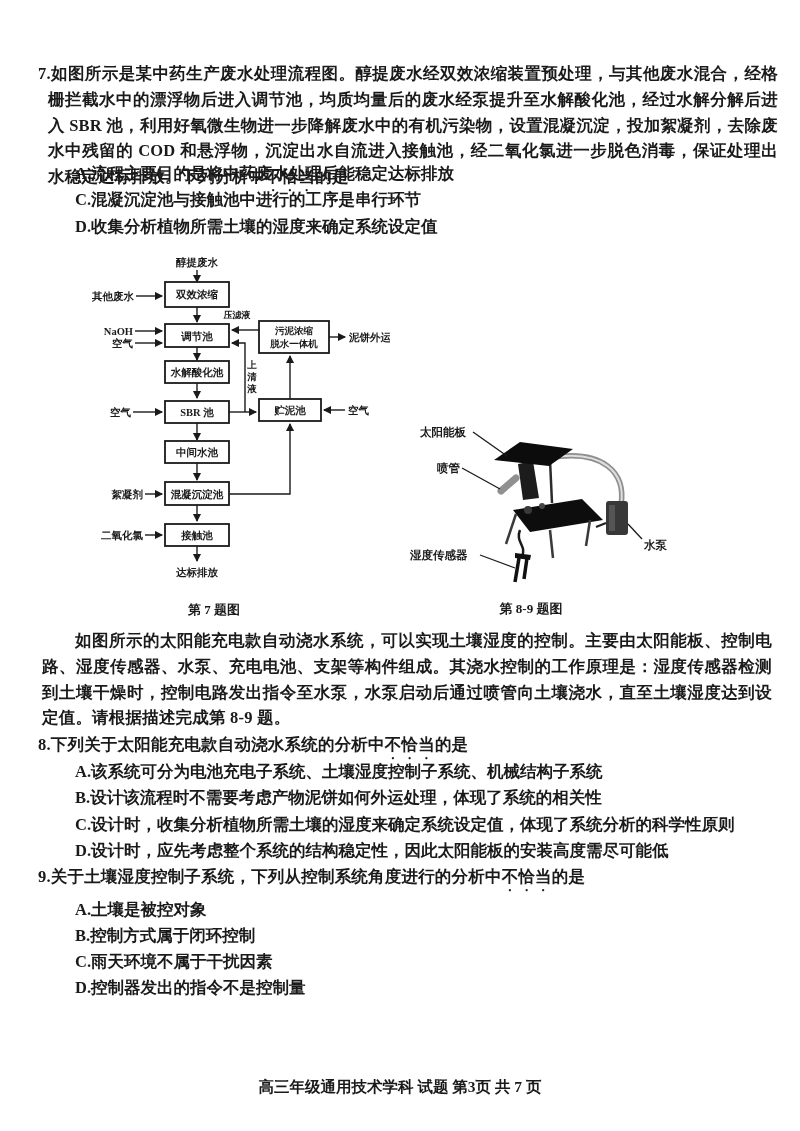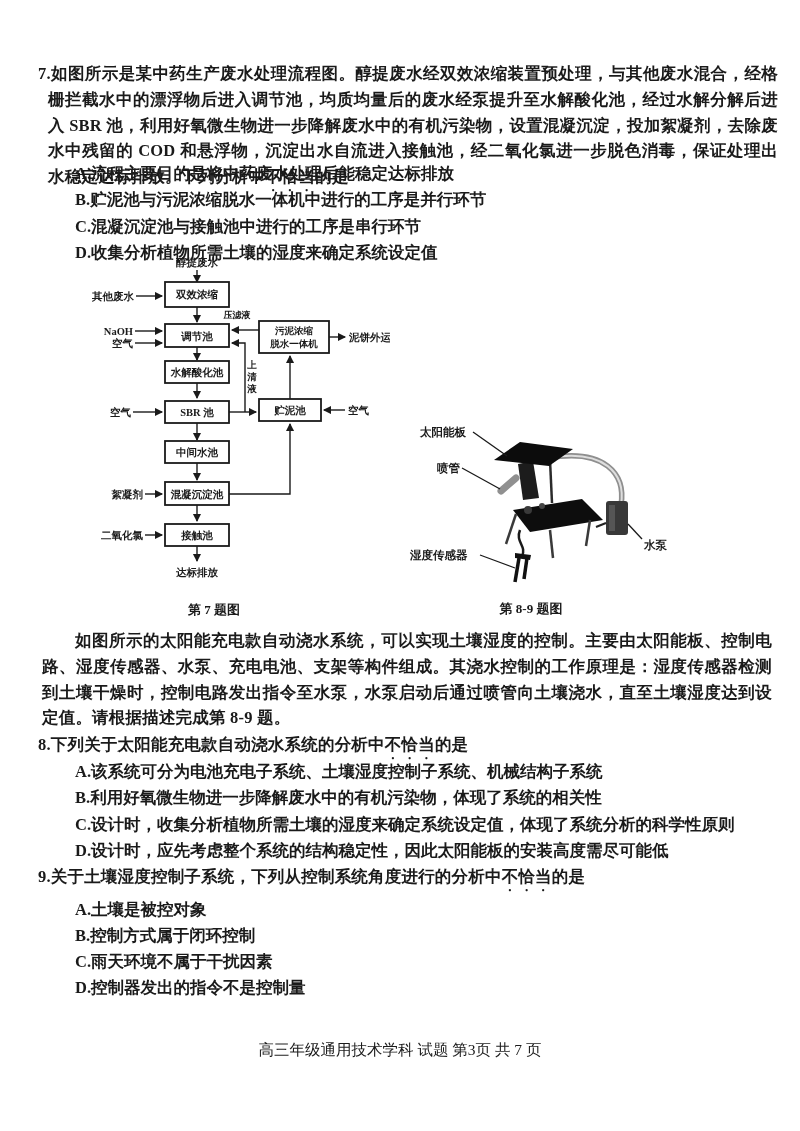--- a/index.html
+++ b/index.html
@@ -11,39 +11,38 @@
   .abs{position:absolute;}
   .para{font-size:16.5px;line-height:25.8px;font-weight:600;text-align:justify;letter-spacing:0.2px;}
   .hang{padding-left:10px;text-indent:-10px;}
   .ind2{text-indent:2em;}
   .optline{font-size:16.5px;line-height:26.4px;font-weight:600;white-space:nowrap;}
   .optline9{font-size:16.5px;line-height:26px;font-weight:600;white-space:nowrap;}
   .emph{
     -webkit-text-emphasis:filled dot #1a1a1a;text-emphasis:filled dot #1a1a1a;
     -webkit-text-emphasis-position:under right;text-emphasis-position:under right;
   }
-  .footer{font-size:15.5px;font-weight:400;text-align:center;width:100%;}
+  .footer{font-size:15.5px;font-weight:700;text-align:center;width:100%;margin-top:37px;}
   svg{font-family:inherit;}
   svg text{fill:#1a1a1a;font-weight:600;}
   .fc-box{fill:#ffffff;stroke:#1a1a1a;stroke-width:1.8;}
   .fc-line{stroke:#1a1a1a;stroke-width:1.4;fill:none;}
   .fc-btxt{font-size:10.5px;font-weight:700;text-anchor:middle;}
   .fc-lab{font-size:10.5px;}
   .cap{font-size:13px;font-weight:700;text-anchor:middle;}
 </style>
 </head>
 <body>
 
 <div class="abs para hang" style="left:38px;top:33px;width:730px;margin-top:28px;">
   <span>7.如图所示是某中药生产废水处理流程图。醇提废水经双效浓缩装置预处理，与其他废水混合，经格栅拦截水中的漂浮物后进入调节池，均质均量后的废水经泵提升至水解酸化池，经过水解分解后进入 SBR 池，利用好氧微生物进一步降解废水中的有机污染物，设置混凝沉淀，投加絮凝剂，去除废水中残留的 COD 和悬浮物，沉淀出水自流进入接触池，经二氧化氯进一步脱色消毒，保证处理出水稳定达标排放。下列分析中</span><span class="emph">不恰当</span><span>的是</span>
 </div>
 
 <div class="abs" style="left:75px;top:161px;">
   <div class="optline">A.流程主要目的是将中药废水处理后能稳定达标排放</div>
-  <div class="optline">B.贮泥池与污泥浓缩脱水一体机中进行的工序是并行环节</div>
   <div class="optline">C.混凝沉淀池与接触池中进行的工序是串行环节</div>
   <div class="optline">D.收集分析植物所需土壤的湿度来确定系统设定值</div>
 </div>
 
 <svg class="abs" style="left:55px;top:253px;" width="335" height="370" viewBox="0 0 335 370">
   <defs>
     <marker id="ah" markerWidth="8" markerHeight="8" refX="5.2" refY="3" orient="auto">
       <path d="M0,0 L6,3 L0,6 Z" fill="#1a1a1a"></path>
     </marker>
   </defs>
@@ -179,21 +178,21 @@
   <text class="cap" x="131" y="205">第 8-9 题图</text>
 </svg>
 
 <div class="abs para ind2" style="left:42px;top:628px;width:730px;">如图所示的太阳能充电款自动浇水系统，可以实现土壤湿度的控制。主要由太阳能板、控制电路、湿度传感器、水泵、充电电池、支架等构件组成。其浇水控制的工作原理是：湿度传感器检测到土壤干燥时，控制电路发出指令至水泵，水泵启动后通过喷管向土壤浇水，直至土壤湿度达到设定值。请根据描述完成第 8-9 题。</div>
 
 <div class="abs para" style="left:38px;top:732px;width:730px;">
   <span>8.下列关于太阳能充电款自动浇水系统的分析中</span><span class="emph">不恰当</span><span>的是</span>
 </div>
 <div class="abs" style="left:75px;top:759px;">
   <div class="optline">A.该系统可分为电池充电子系统、土壤湿度控制子系统、机械结构子系统</div>
-  <div class="optline">B.利用好氧微生物进一步降解废水中的有机污染物，体现了系统的相关性</div>
+  <div class="optline">B.设计该流程时不需要考虑产物泥饼如何外运处理，体现了系统的相关性</div>
   <div class="optline">C.设计时，收集分析植物所需土壤的湿度来确定系统设定值，体现了系统分析的科学性原则</div>
   <div class="optline">D.设计时，应先考虑整个系统的结构稳定性，因此太阳能板的安装高度需尽可能低</div>
 </div>
 
 <div class="abs para" style="left:38px;top:864px;width:730px;">
   <span>9.关于土壤湿度控制子系统，下列从控制系统角度进行的分析中</span><span class="emph">不恰当</span><span>的是</span>
 </div>
 <div class="abs" style="left:75px;top:897px;">
   <div class="optline9">A.土壤是被控对象</div>
   <div class="optline9">B.控制方式属于闭环控制</div>

